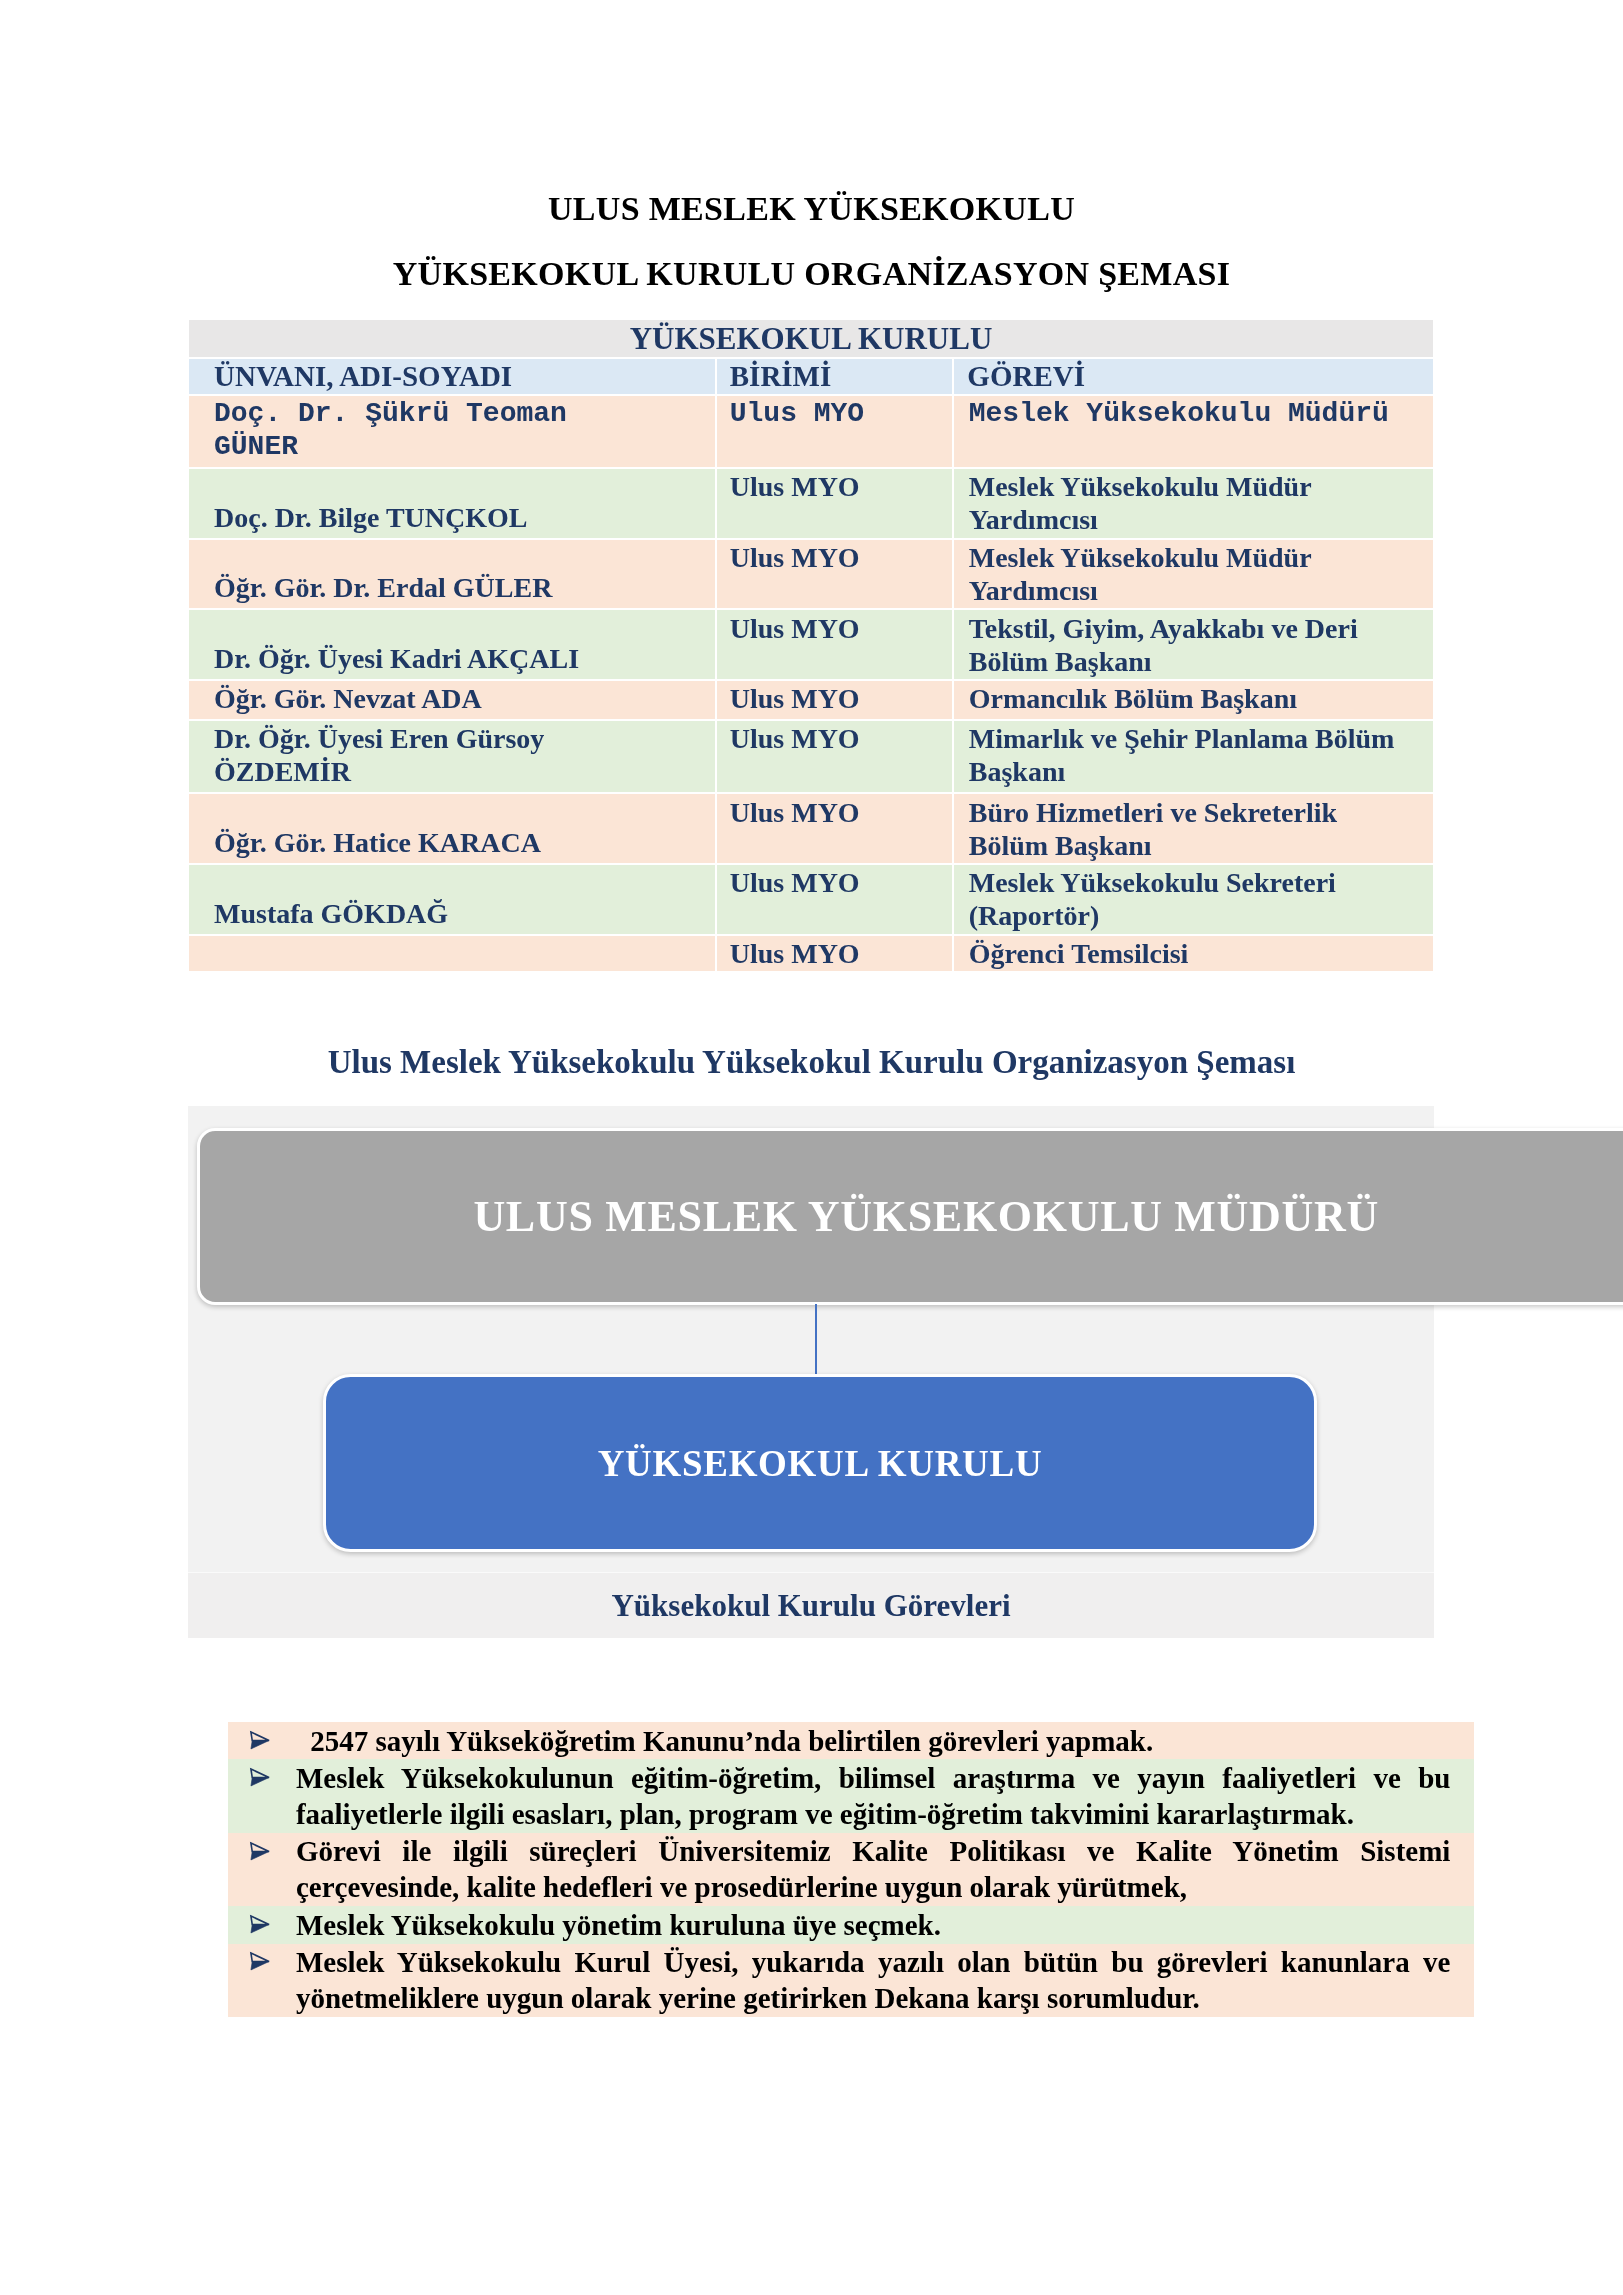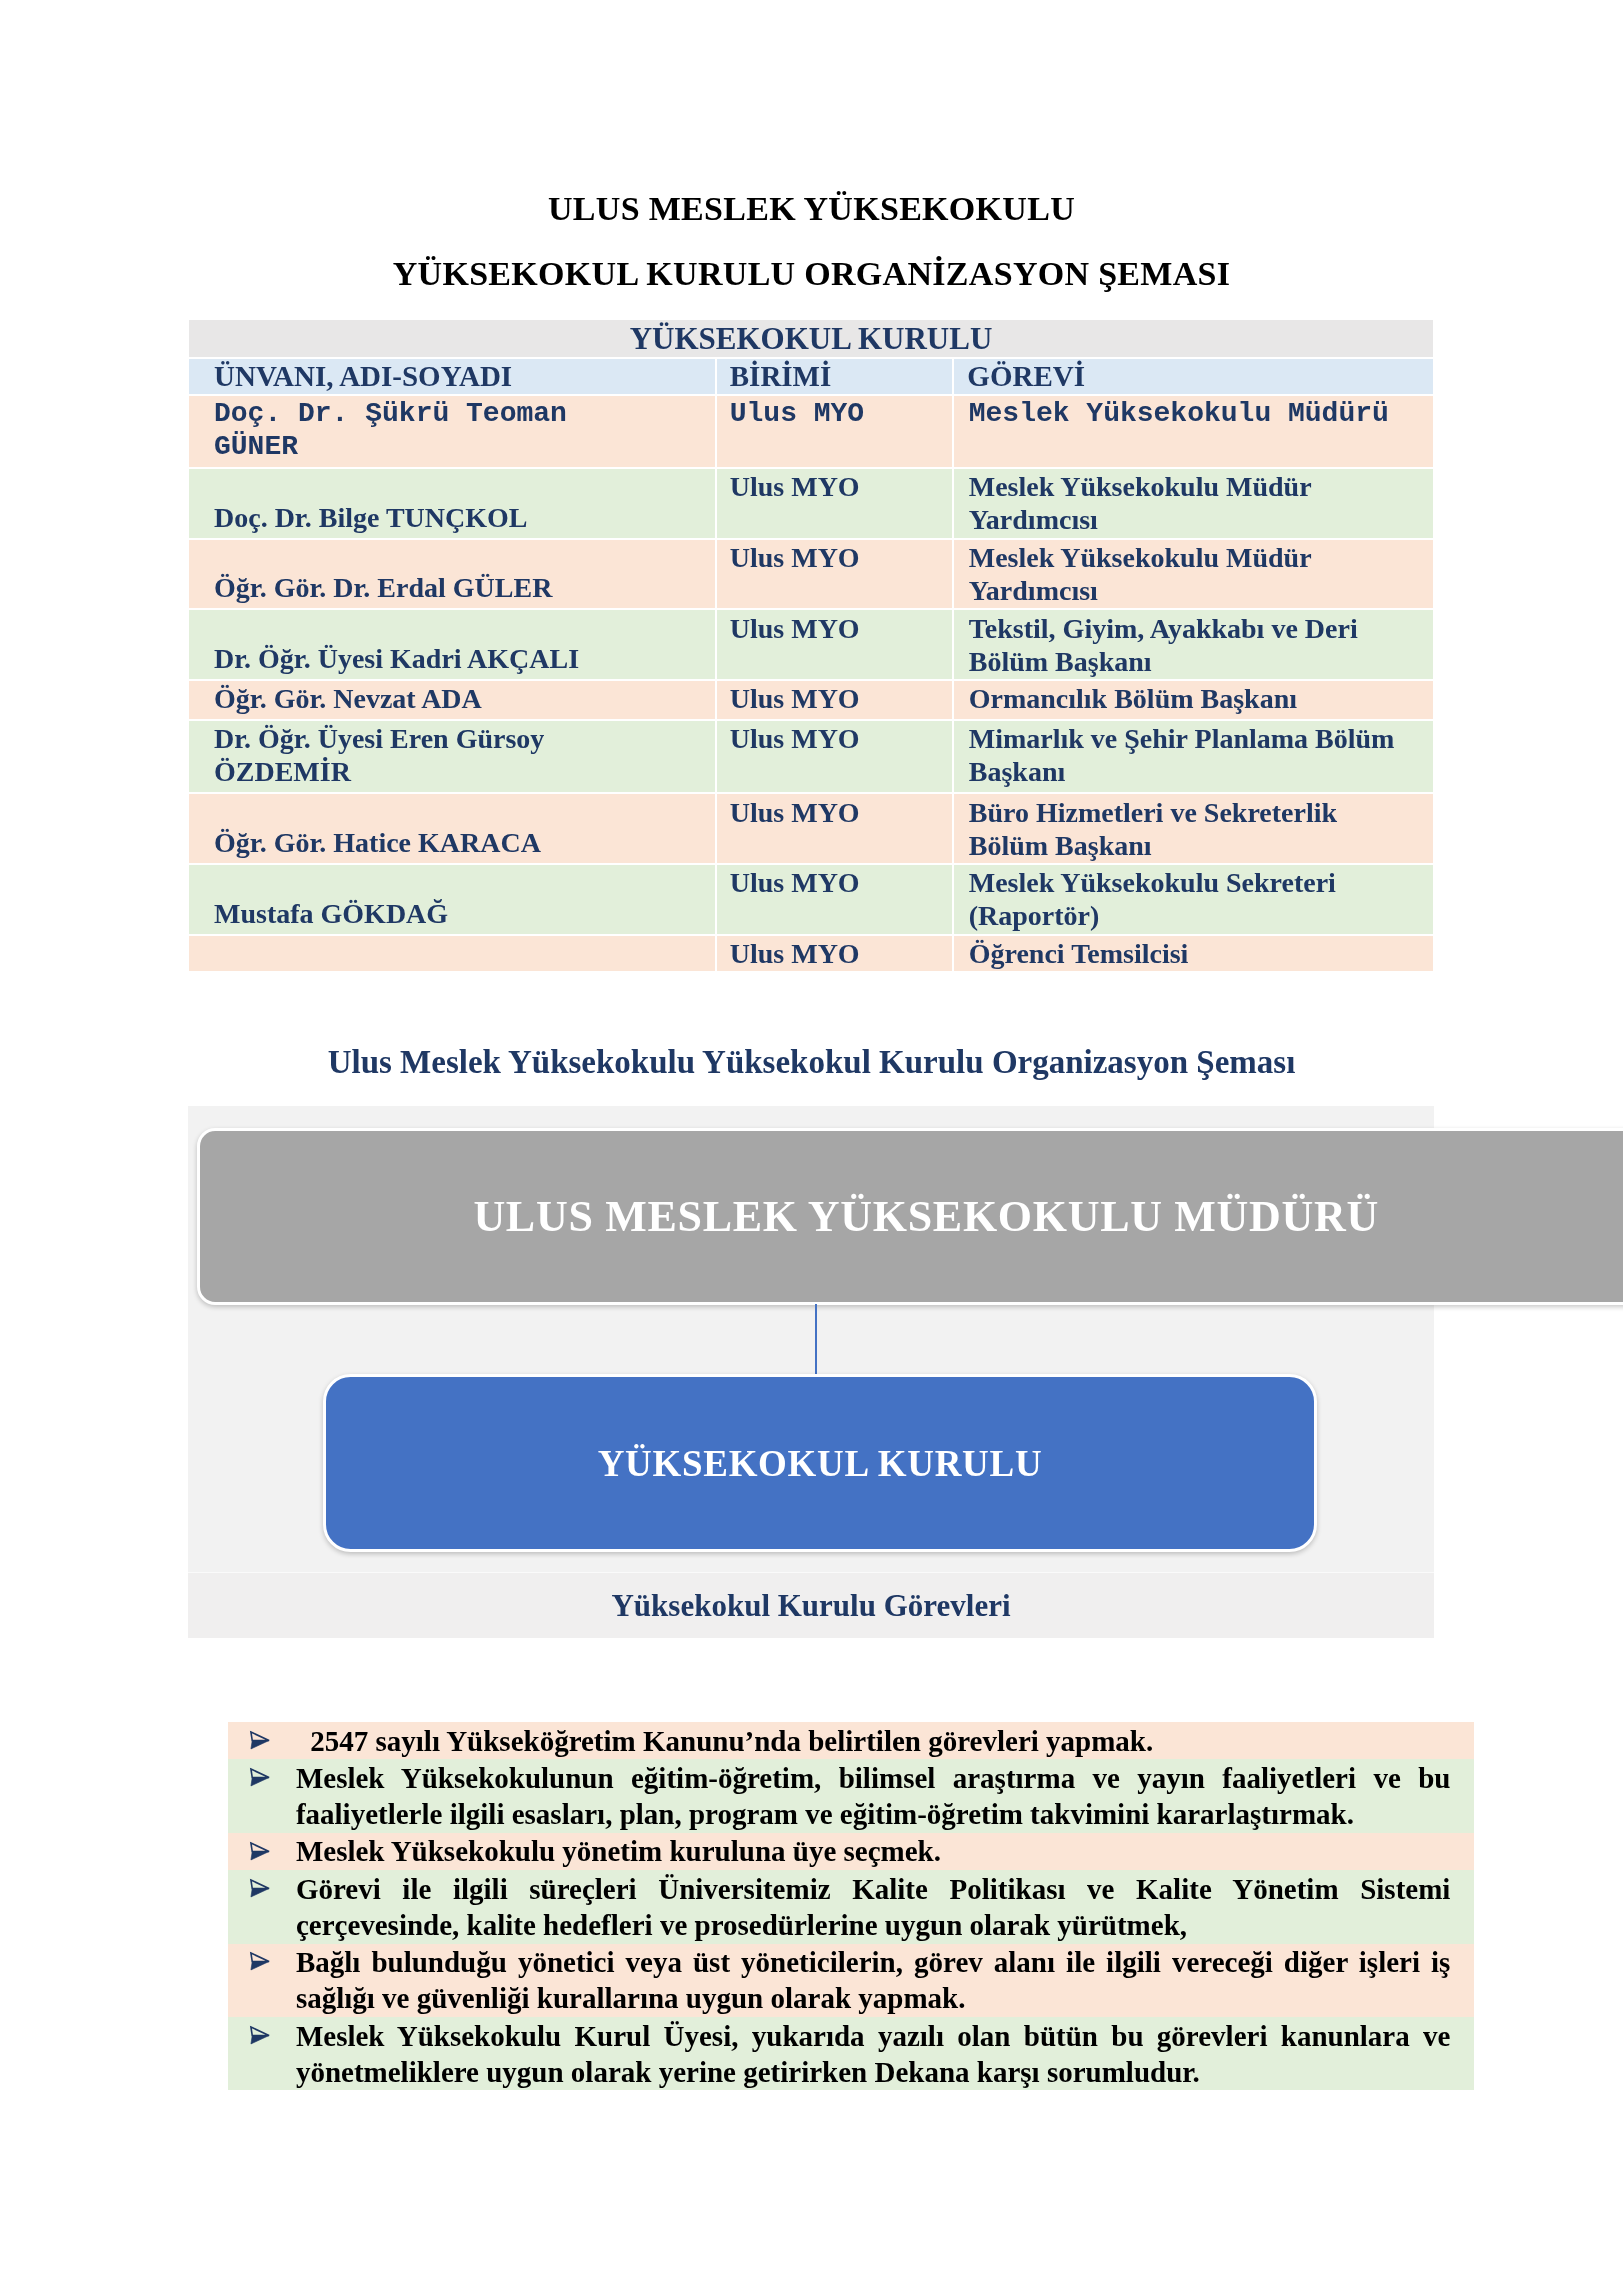--- a/index.html
+++ b/index.html
@@ -192,43 +192,34 @@
 </span>
       <div class="duty-text">Meslek Yüksekokulunun eğitim-öğretim, bilimsel araştırma ve yayın faaliyetleri ve bu faaliyetlerle ilgili esasları, plan, program ve eğitim-öğretim takvimini kararlaştırmak.</div>
     </div>
     <div class="duty">
       <span class="duty-arrow">
   <svg width="22" height="21" viewBox="0 0 34 32">
     <path d="M3 3 L31 16 L5 16 Z" fill="none" stroke="#1f3864" stroke-width="2.5" stroke-linejoin="miter"></path>
     <path d="M5 16 L31 16 L3 29 Z" fill="#1f3864" stroke="#1f3864" stroke-width="1"></path>
   </svg>
 </span>
+      <div class="duty-text">Görevi ile ilgili süreçleri Üniversitemiz Kalite Politikası ve Kalite Yönetim Sistemi çerçevesinde, kalite hedefleri ve prosedürlerine uygun olarak yürütmek,</div>
+    </div>
+    <div class="duty">
+      <span class="duty-arrow">
+  <svg width="22" height="21" viewBox="0 0 34 32">
+    <path d="M3 3 L31 16 L5 16 Z" fill="none" stroke="#1f3864" stroke-width="2.5" stroke-linejoin="miter"></path>
+    <path d="M5 16 L31 16 L3 29 Z" fill="#1f3864" stroke="#1f3864" stroke-width="1"></path>
+  </svg>
+</span>
       <div class="duty-text">Meslek Yüksekokulu yönetim kuruluna üye seçmek.</div>
     </div>
     <div class="duty">
       <span class="duty-arrow">
   <svg width="22" height="21" viewBox="0 0 34 32">
     <path d="M3 3 L31 16 L5 16 Z" fill="none" stroke="#1f3864" stroke-width="2.5" stroke-linejoin="miter"></path>
     <path d="M5 16 L31 16 L3 29 Z" fill="#1f3864" stroke="#1f3864" stroke-width="1"></path>
   </svg>
 </span>
-      <div class="duty-text">Görevi ile ilgili süreçleri Üniversitemiz Kalite Politikası ve Kalite Yönetim Sistemi çerçevesinde, kalite hedefleri ve prosedürlerine uygun olarak yürütmek,</div>
-    </div>
-    <div class="duty">
-      <span class="duty-arrow">
-  <svg width="22" height="21" viewBox="0 0 34 32">
-    <path d="M3 3 L31 16 L5 16 Z" fill="none" stroke="#1f3864" stroke-width="2.5" stroke-linejoin="miter"></path>
-    <path d="M5 16 L31 16 L3 29 Z" fill="#1f3864" stroke="#1f3864" stroke-width="1"></path>
-  </svg>
-</span>
-      <div class="duty-text">Bağlı bulunduğu yönetici veya üst yöneticilerin, görev alanı ile ilgili vereceği diğer işleri iş sağlığı ve güvenliği kurallarına uygun olarak yapmak.</div>
-    </div>
-    <div class="duty">
-      <span class="duty-arrow">
-  <svg width="22" height="21" viewBox="0 0 34 32">
-    <path d="M3 3 L31 16 L5 16 Z" fill="none" stroke="#1f3864" stroke-width="2.5" stroke-linejoin="miter"></path>
-    <path d="M5 16 L31 16 L3 29 Z" fill="#1f3864" stroke="#1f3864" stroke-width="1"></path>
-  </svg>
-</span>
       <div class="duty-text">Meslek Yüksekokulu Kurul Üyesi, yukarıda yazılı olan bütün bu görevleri kanunlara ve yönetmeliklere uygun olarak yerine getirirken Dekana karşı sorumludur.</div>
     </div>
   </div>
 
 
 </body></html>

